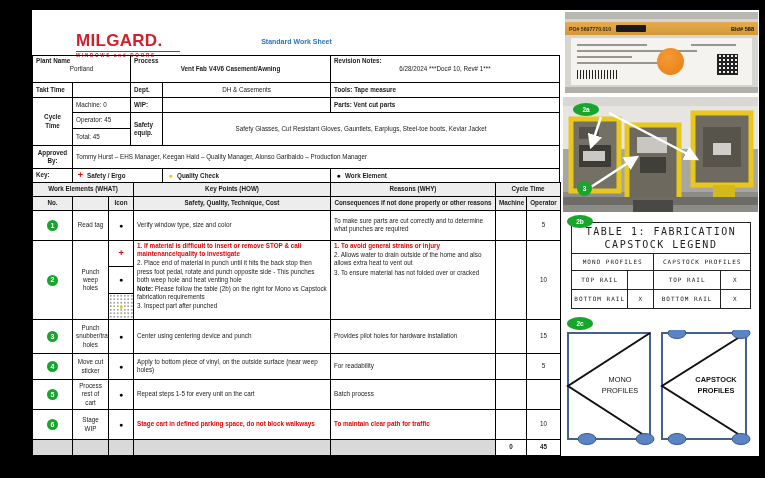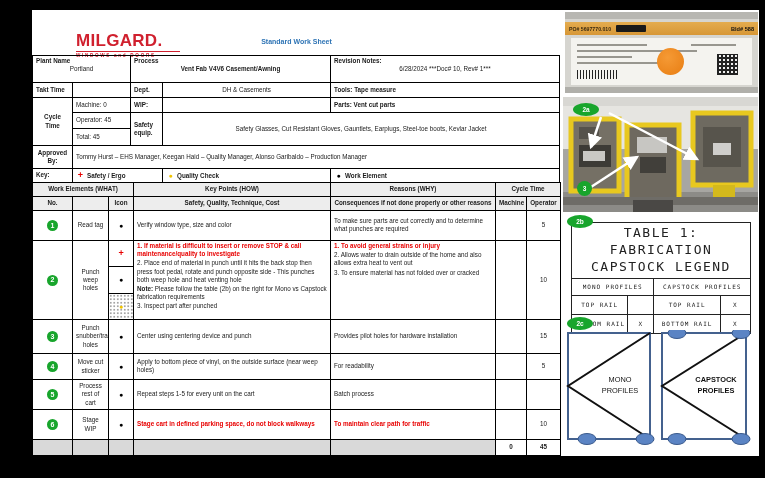--- a/index.html
+++ b/index.html
@@ -75,21 +75,21 @@
                          repeating-linear-gradient(90deg,#222 0 2px,#eee 2px 4px); }
   .p1-bottom { position:absolute; bottom:0; width:193px; height:6px; background:#b0afaa; }
 
   .photo2 { position:absolute; left:0; top:87px; width:195px; height:115px; background:#a7a6a2; overflow:hidden; }
 
   .t2b-tag { left:4px; top:205px; }
   .t2b { position:absolute; left:8px; top:212px; width:180px; background:#fff;
          font-family:"DejaVu Sans Mono",monospace; }
   .t2b td { border:1px solid #222; font-family:"DejaVu Sans Mono",monospace; font-size:6px;
             letter-spacing:1px; color:#222; text-align:center; padding:2px 1px; }
-  .t2b .title { font-size:13px; letter-spacing:1.5px; height:26px; }
+  .t2b .title { font-size:10px; letter-spacing:1.5px; height:26px; }
   .t2b .hcell { height:17px; }
   .t2b .rcell { height:19px; }
 
   .t2c-tag { left:4px; top:307px; }
   .d2c { position:absolute; left:2px; top:320px; width:193px; height:118px; }
   .dlabel { position:absolute; width:50px; text-align:center; font-size:7.4px; line-height:1.5; color:#111; }
   .dlabel.mono { left:30px; top:44px; }
   .dlabel.cap  { left:126px; top:44px; font-weight:bold; }
 </style>
 </head>

